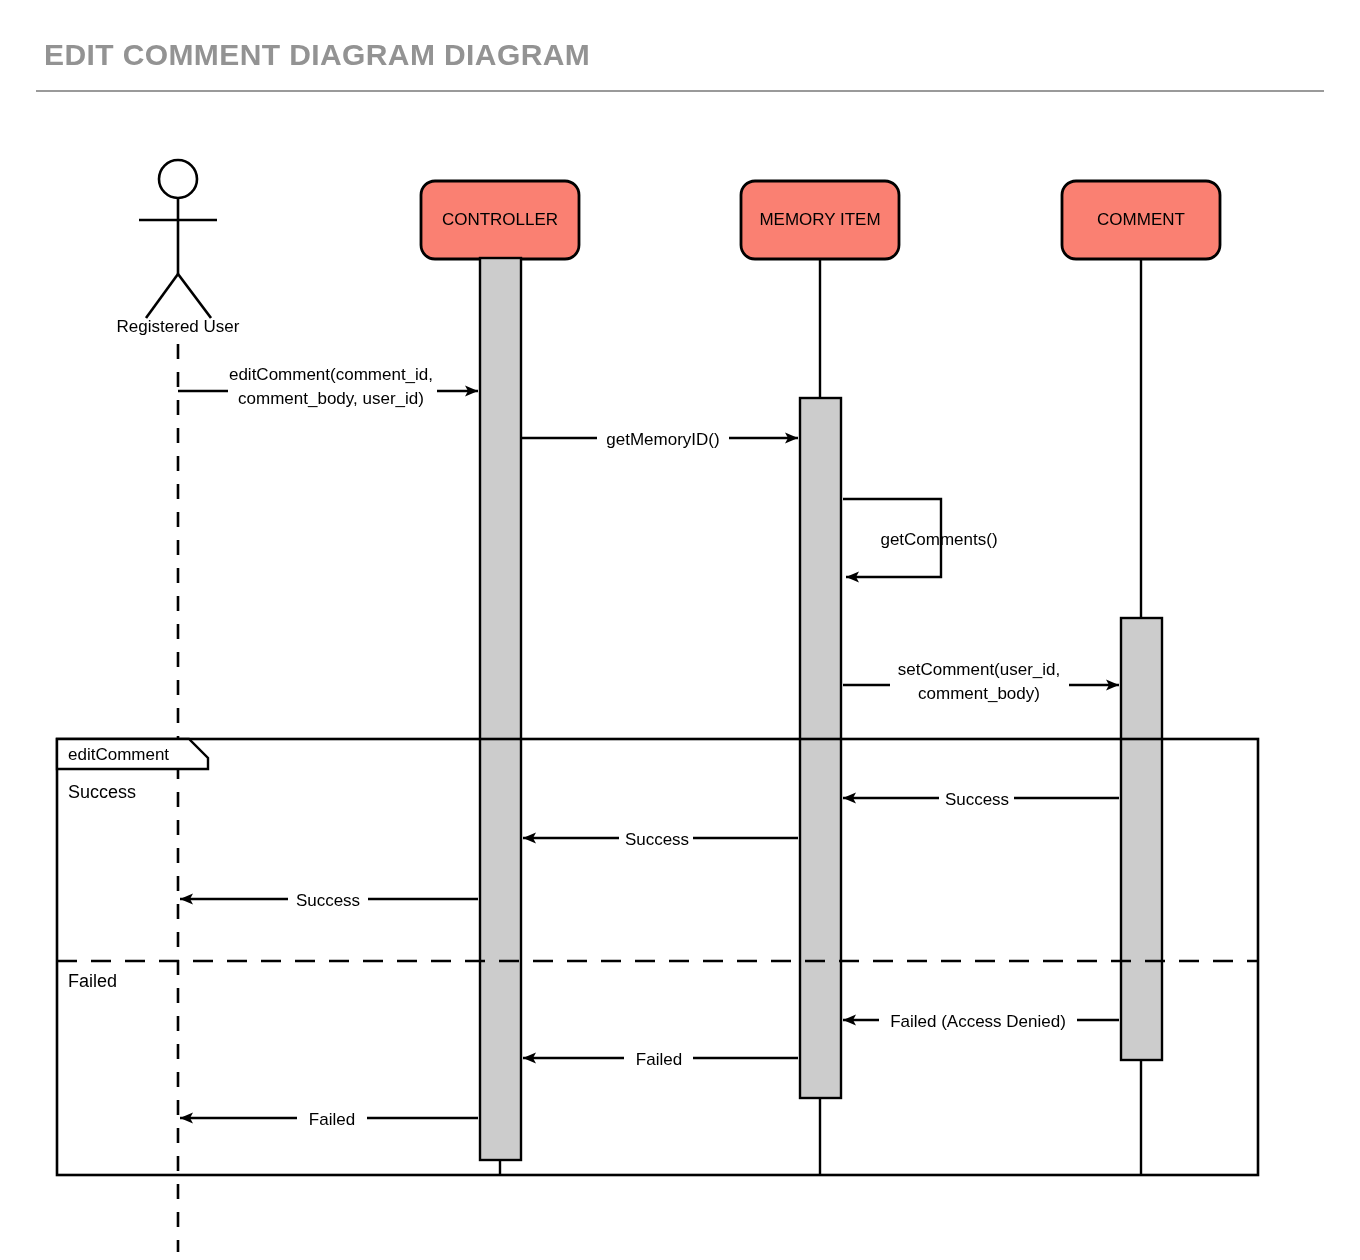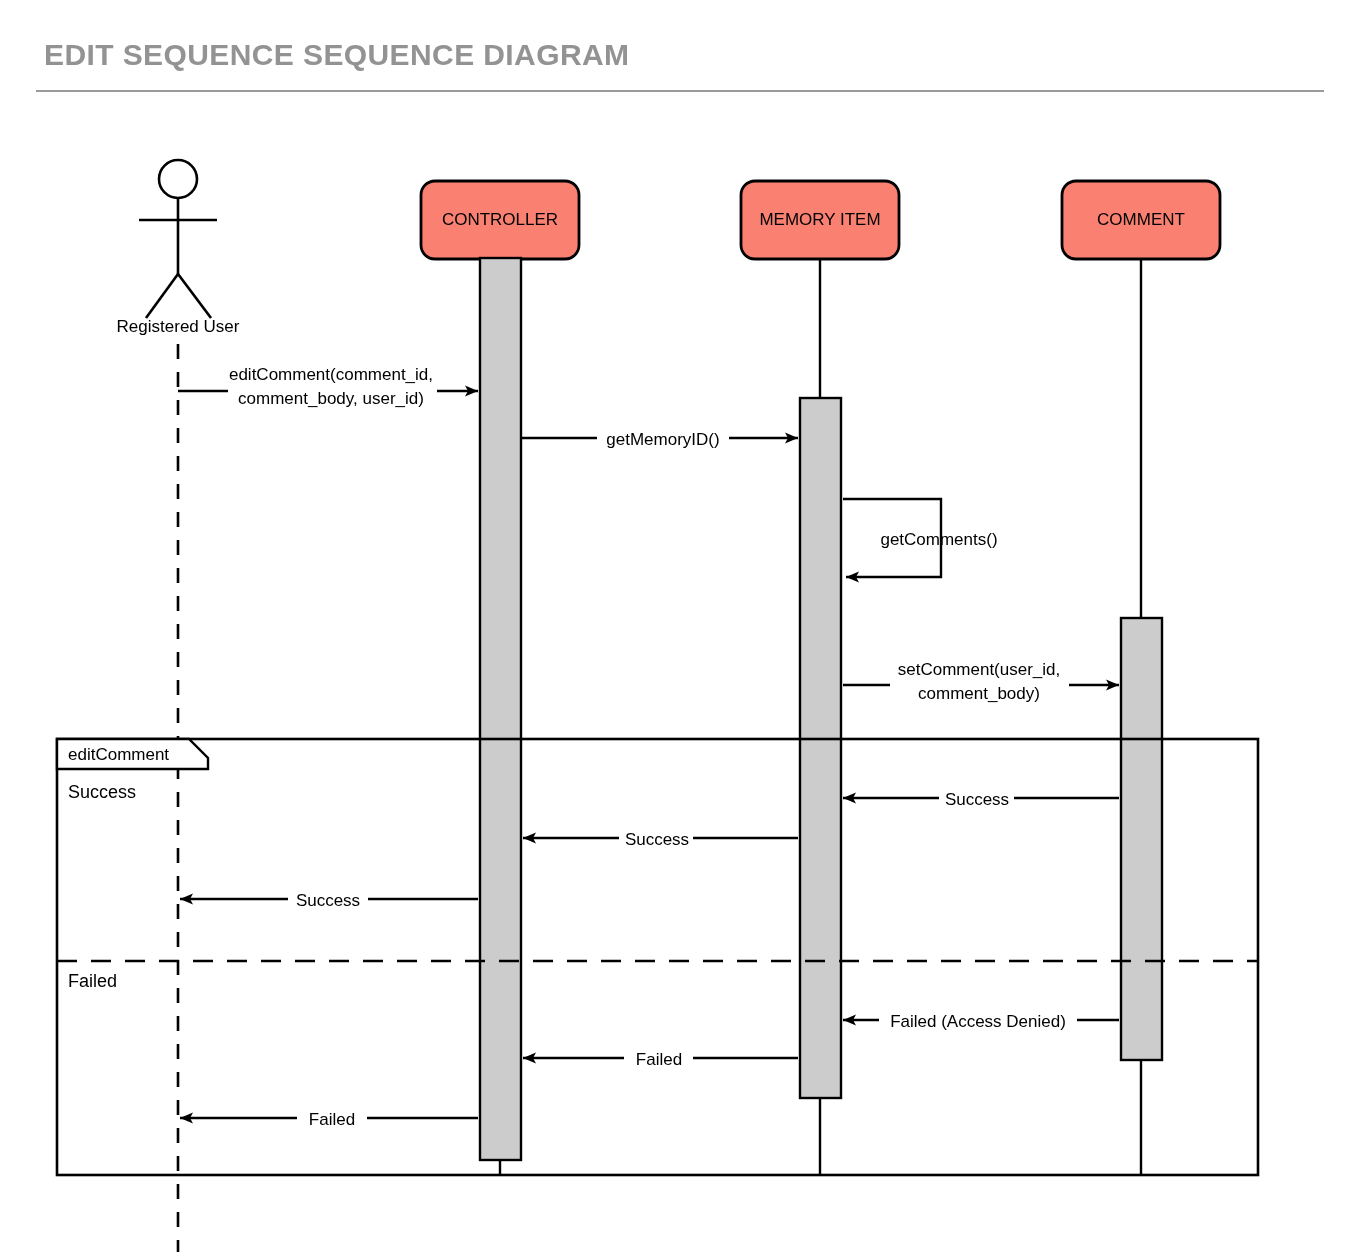--- a/index.html
+++ b/index.html
@@ -72,21 +72,21 @@
     font-size: 18px;
     fill: #000000;
     text-anchor: start;
   }
 </style>
 </head>
 <body>
 
 <div id="page">
 
-  <div id="diagram-title">EDIT SEQUENCE SEQUENCE DIAGRAM</div>
+  <div id="diagram-title">EDIT COMMENT DIAGRAM DIAGRAM</div>
   <div id="title-rule"></div>
 
   <svg id="canvas" width="1360" height="1260" viewBox="0 0 1360 1260">
     <defs>
       <marker id="arrowSolid" markerWidth="14" markerHeight="12" refX="13" refY="6" orient="auto" markerUnits="userSpaceOnUse">
         <path d="M0,0.6 L13,6 L0,11.4 L3,6 Z" fill="#000000"></path>
       </marker>
       <marker id="arrowSolidOpen" markerWidth="14" markerHeight="12" refX="13" refY="6" orient="auto" markerUnits="userSpaceOnUse">
         <path d="M0,0.6 L13,6 L0,11.4 L3,6 Z" fill="#000000"></path>
       </marker>

